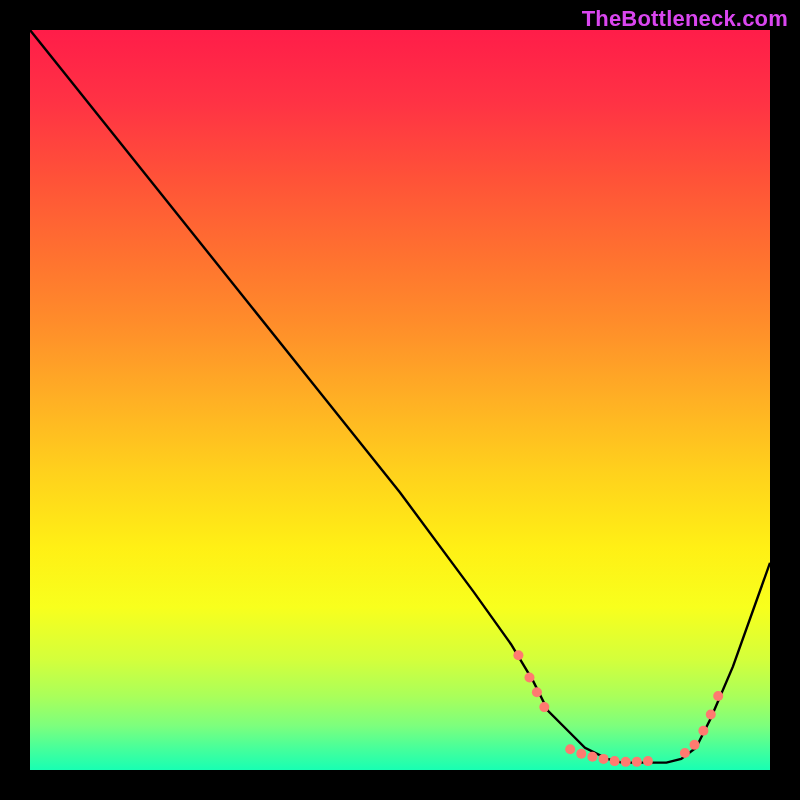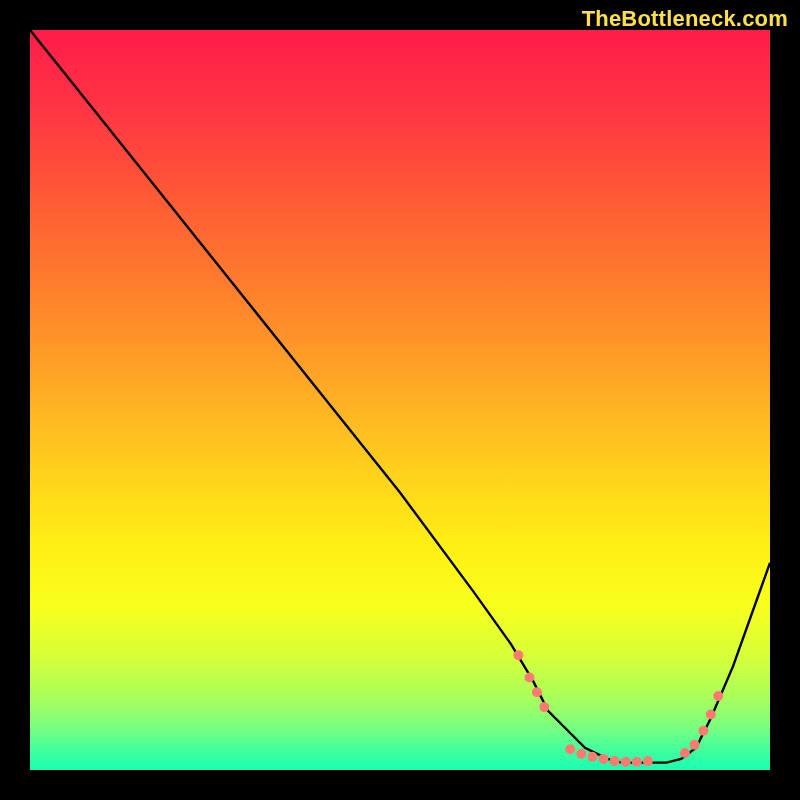--- a/index.html
+++ b/index.html
@@ -23,21 +23,21 @@
     width: 740px;
     height: 740px;
   }
   .watermark {
     position: absolute;
     top: 6px;
     right: 12px;
     font-family: Arial, Helvetica, sans-serif;
     font-size: 22px;
     font-weight: 600;
-    color: #fde047;
+    color: #d946ef;
     letter-spacing: 0.2px;
     user-select: none;
   }
   svg { display: block; }
 </style>
 </head>
 <body>
 
 <div class="frame">
   <div class="watermark">TheBottleneck.com</div>

